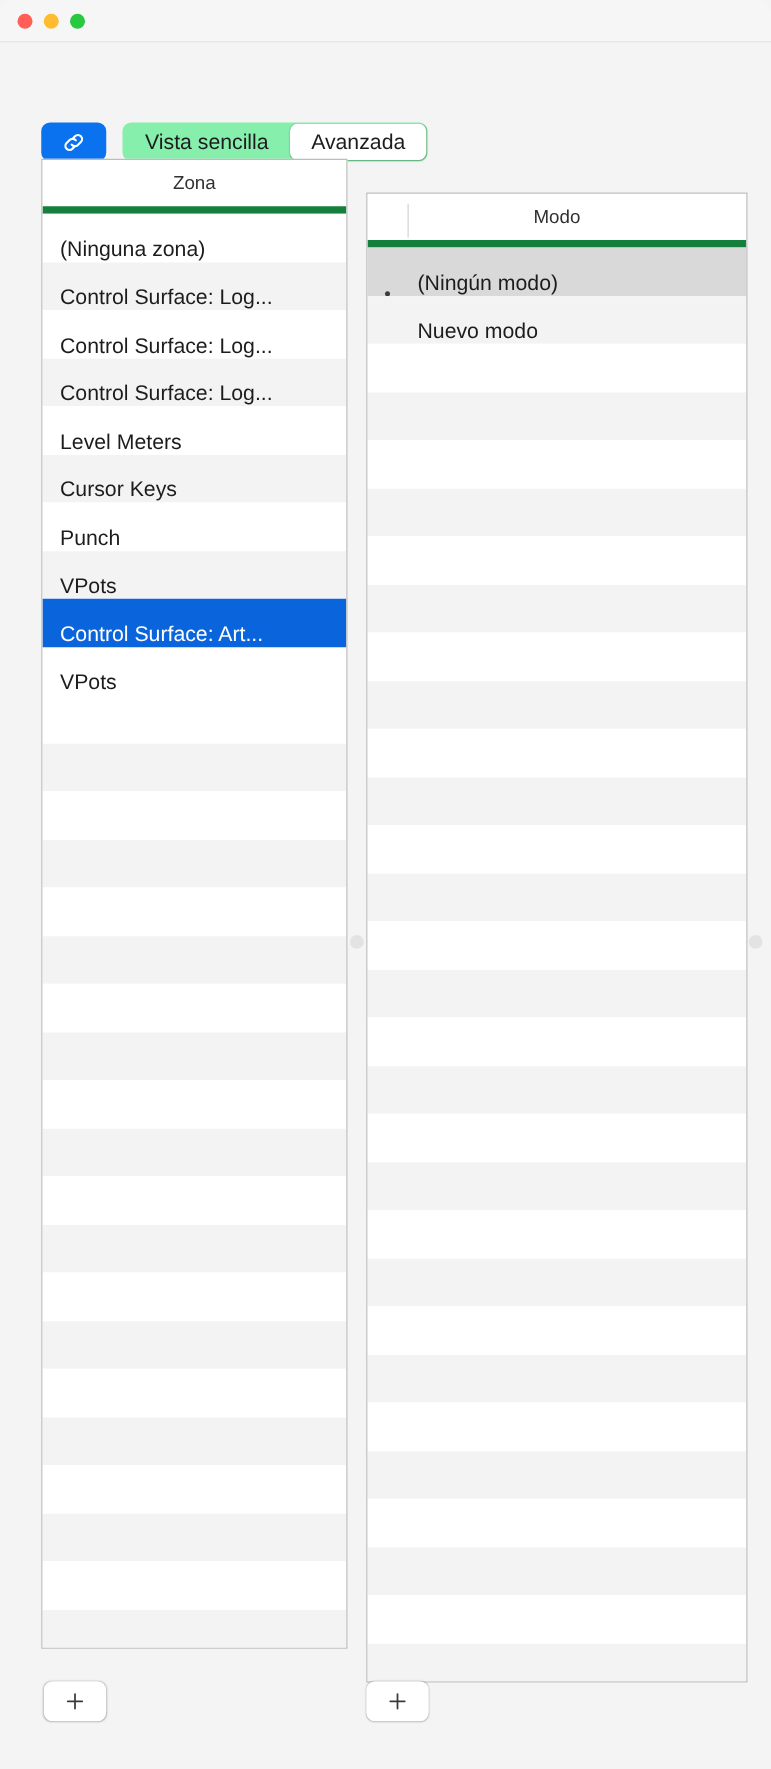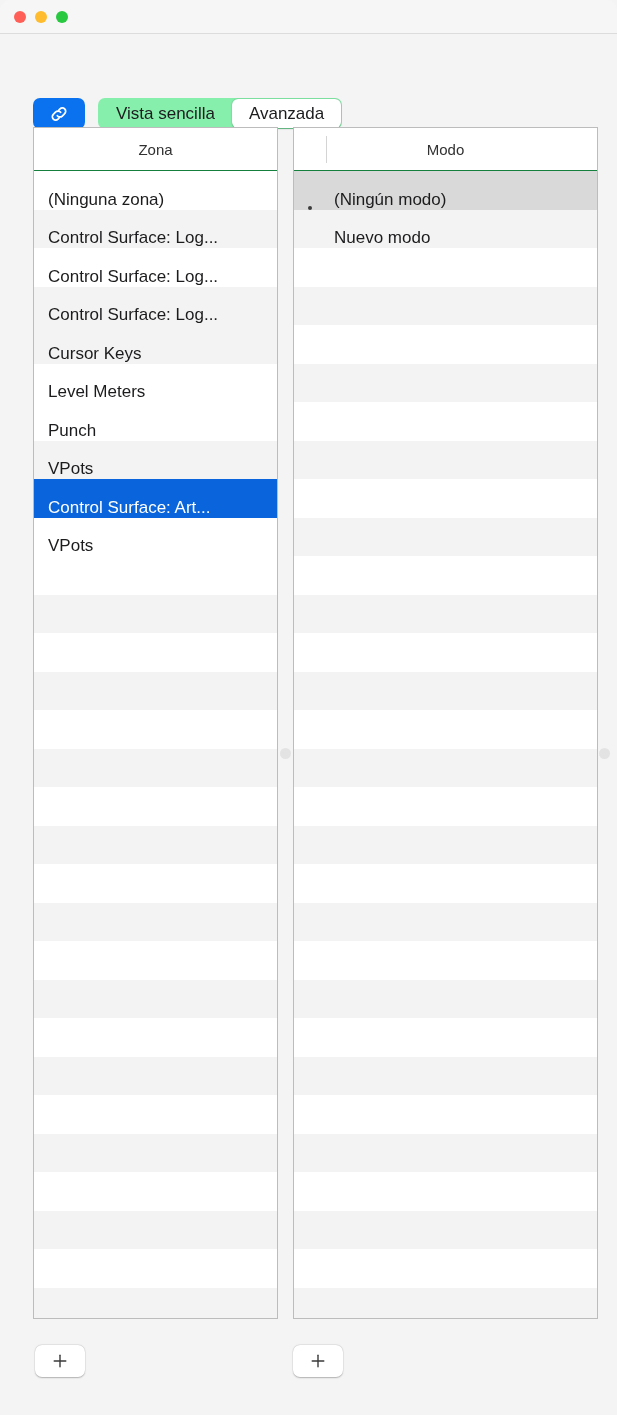--- a/index.html
+++ b/index.html
@@ -92,27 +92,27 @@
   
   .listbox {
     position: absolute;
     top: 127px;
     height: 1192px;
     background: #ffffff;
     border: 1px solid #bcbcbc;
     overflow: hidden;
   }
   #zone-listbox { left: 33px;  width: 245px; }
-  #mode-listbox { left: 293px; width: 305px; }
+  #mode-listbox { left: 293px; width: 305px; margin-top: 27px; }
 
   .list-header {
     position: relative;
     height: 43px;
     background: #ffffff;
-    border-bottom: 1px solid #15803d;
+    border-bottom: 6px solid #15803d;
     display: flex;
     align-items: center;
     justify-content: center;
   }
   .list-header-title {
     font-size: 15px;
     color: #313131;
   }
   .header-divider {
     position: absolute;
@@ -226,25 +226,25 @@
         </div>
         <div class="row alt">
           <span class="row-label">Control Surface: Log...</span>
         </div>
         <div class="row">
           <span class="row-label">Control Surface: Log...</span>
         </div>
         <div class="row alt">
           <span class="row-label">Control Surface: Log...</span>
         </div>
+        <div class="row">
+          <span class="row-label">Level Meters</span>
+        </div>
         <div class="row alt">
           <span class="row-label">Cursor Keys</span>
-        </div>
-        <div class="row">
-          <span class="row-label">Level Meters</span>
         </div>
         <div class="row">
           <span class="row-label">Punch</span>
         </div>
         <div class="row alt">
           <span class="row-label">VPots</span>
         </div>
         <div class="row selected-blue">
           <span class="row-label">Control Surface: Art...</span>
         </div>

